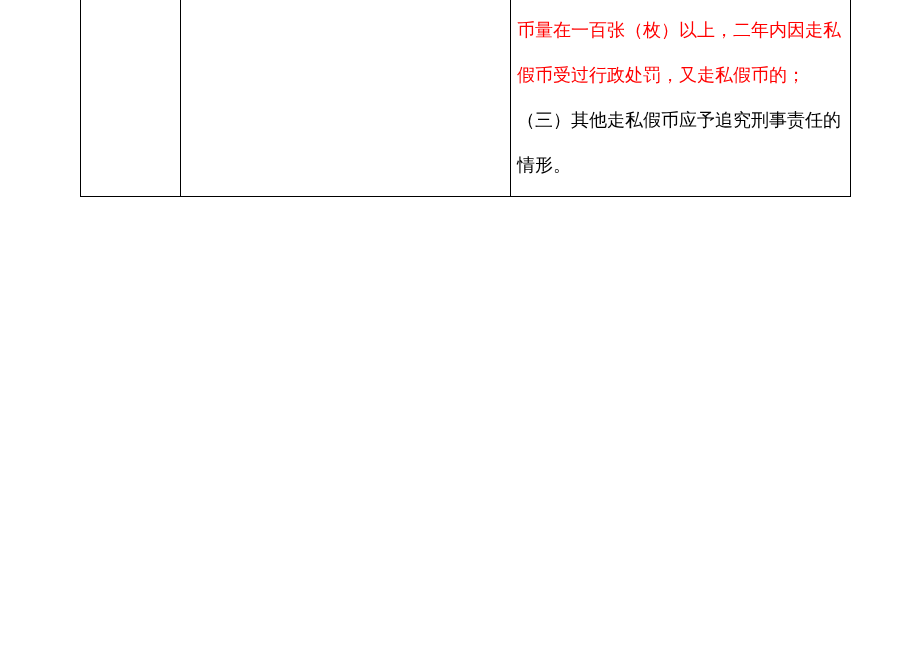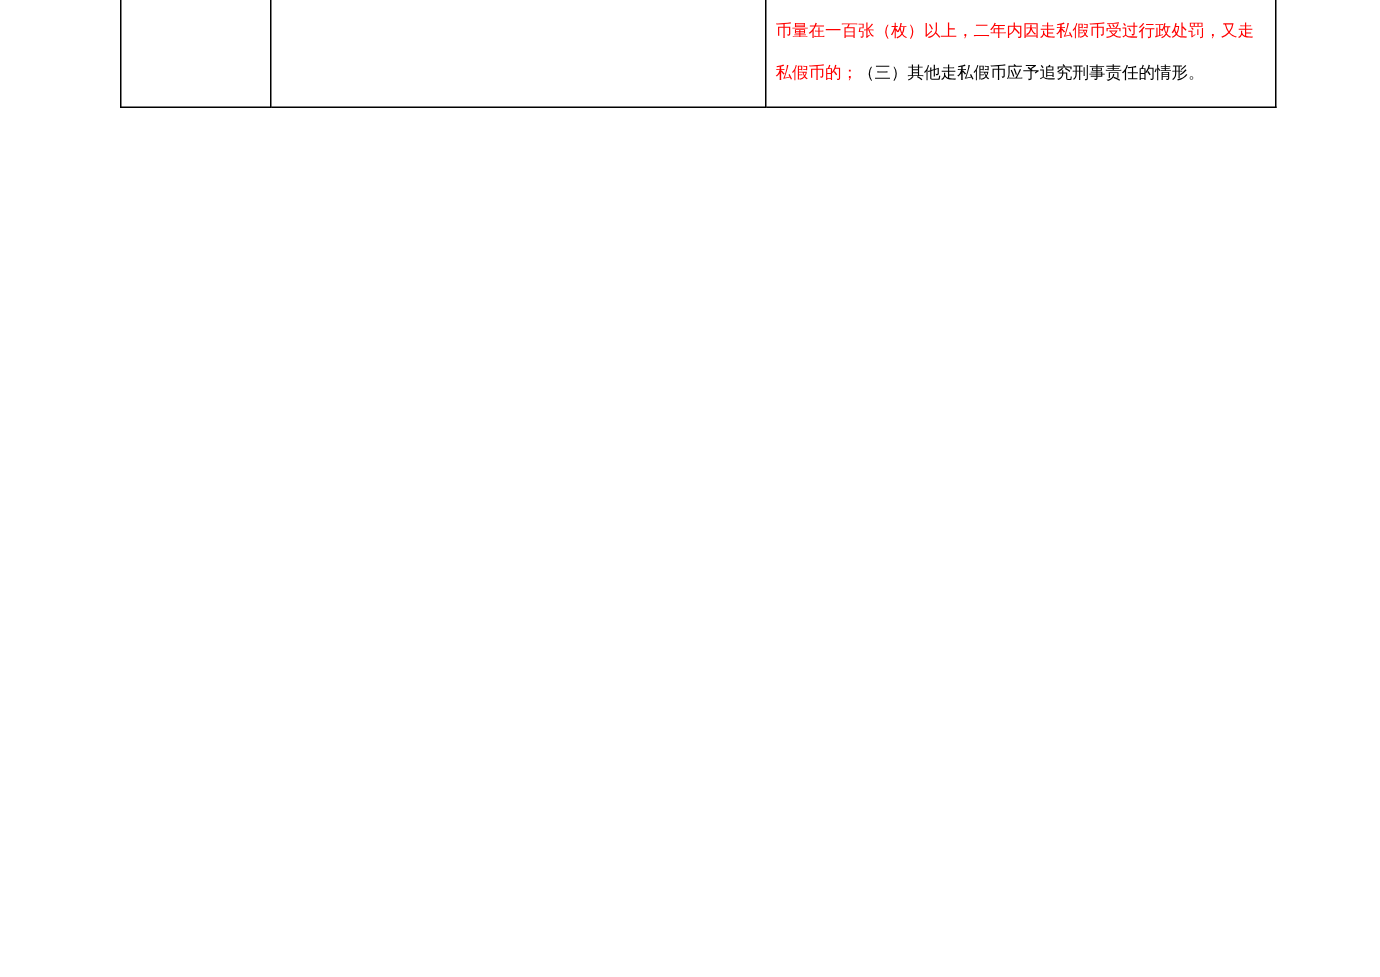--- a/index.html
+++ b/index.html
@@ -23,21 +23,21 @@
     table {
       width: 100%;
       border-collapse: collapse;
       table-layout: fixed;
     }
     td {
       border: 1px solid #000000;
       border-top: none;
       vertical-align: top;
       padding: 8px 6px;
-      font-size: 11px;
+      font-size: 18px;
       line-height: 2.5;
       font-family: Liberation Serif, serif;
     }
     td.col1 {
       width: 100px;
     }
     td.col2 {
       width: 330px;
     }
     td.col3 {

